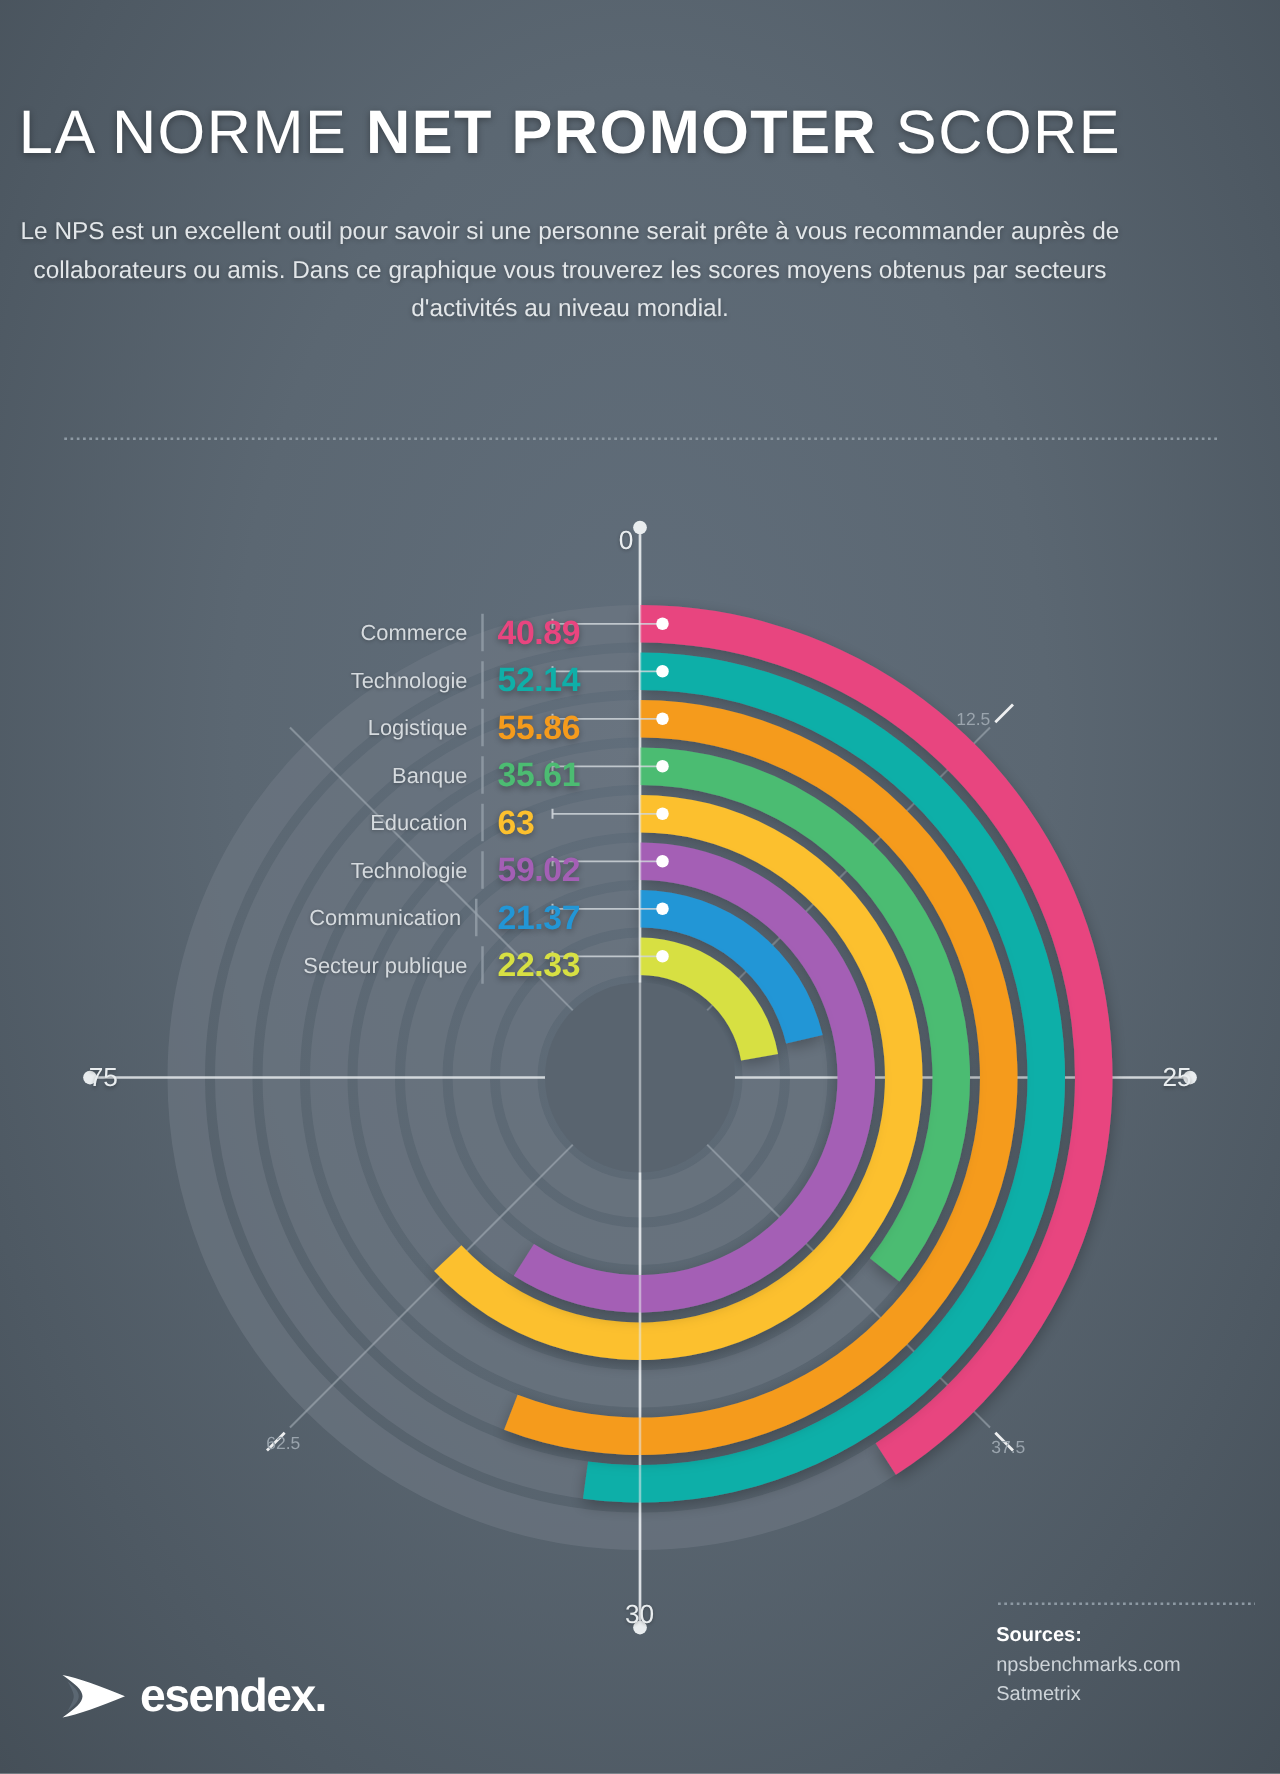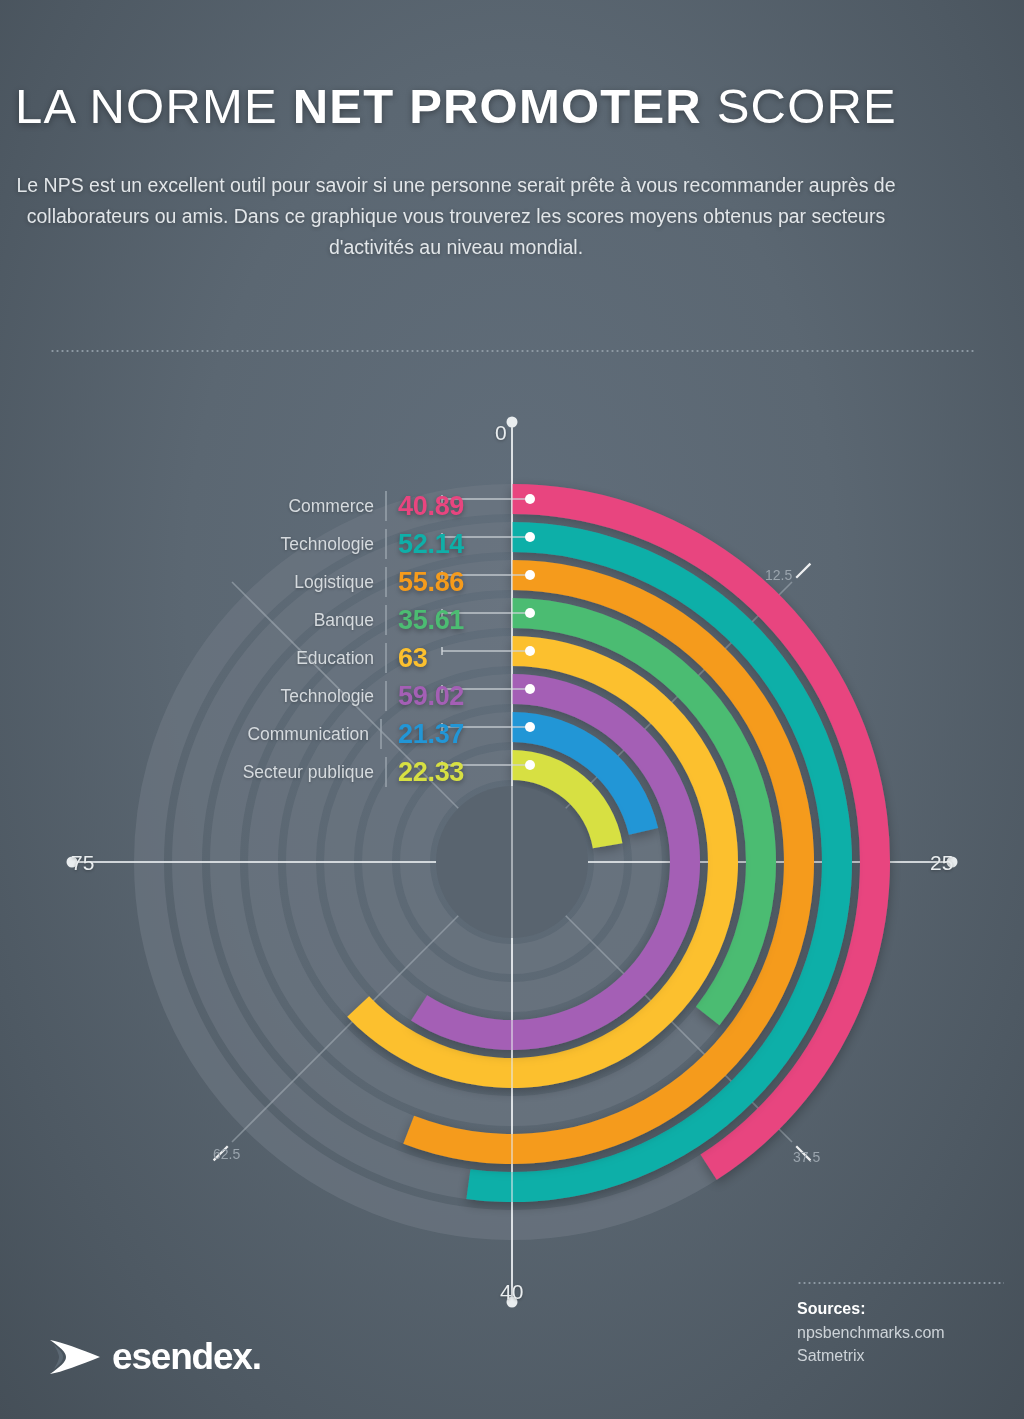--- a/index.html
+++ b/index.html
@@ -217,21 +217,21 @@
       </div>
       <div class="legend-row">
         <div class="legend-label">Secteur publique</div>
         <div class="legend-sep"></div>
         <div class="legend-value" style="color: rgb(215, 224, 67);">22.33</div>
       </div>
     </div>
 
   <div class="axis-num" style="left:495px;top:421px;">0</div>
   <div class="axis-num" style="left:930px;top:851px;">25</div>
-  <div class="axis-num" style="left:500px;top:1280px;">40</div>
+  <div class="axis-num" style="left:500px;top:1280px;">30</div>
   <div class="axis-num" style="left:71px;top:851px;">75</div>
   <div class="axis-minor" style="left:765px;top:567px;">12.5</div>
   <div class="axis-minor" style="left:793px;top:1149px;">37.5</div>
   <div class="axis-minor" style="left:213px;top:1146px;">62.5</div>
 
   <div id="sources">
     <div class="dots"></div>
     <div class="s-title">Sources:</div>
     <div class="s-line">npsbenchmarks.com</div>
     <div class="s-line">Satmetrix</div>

